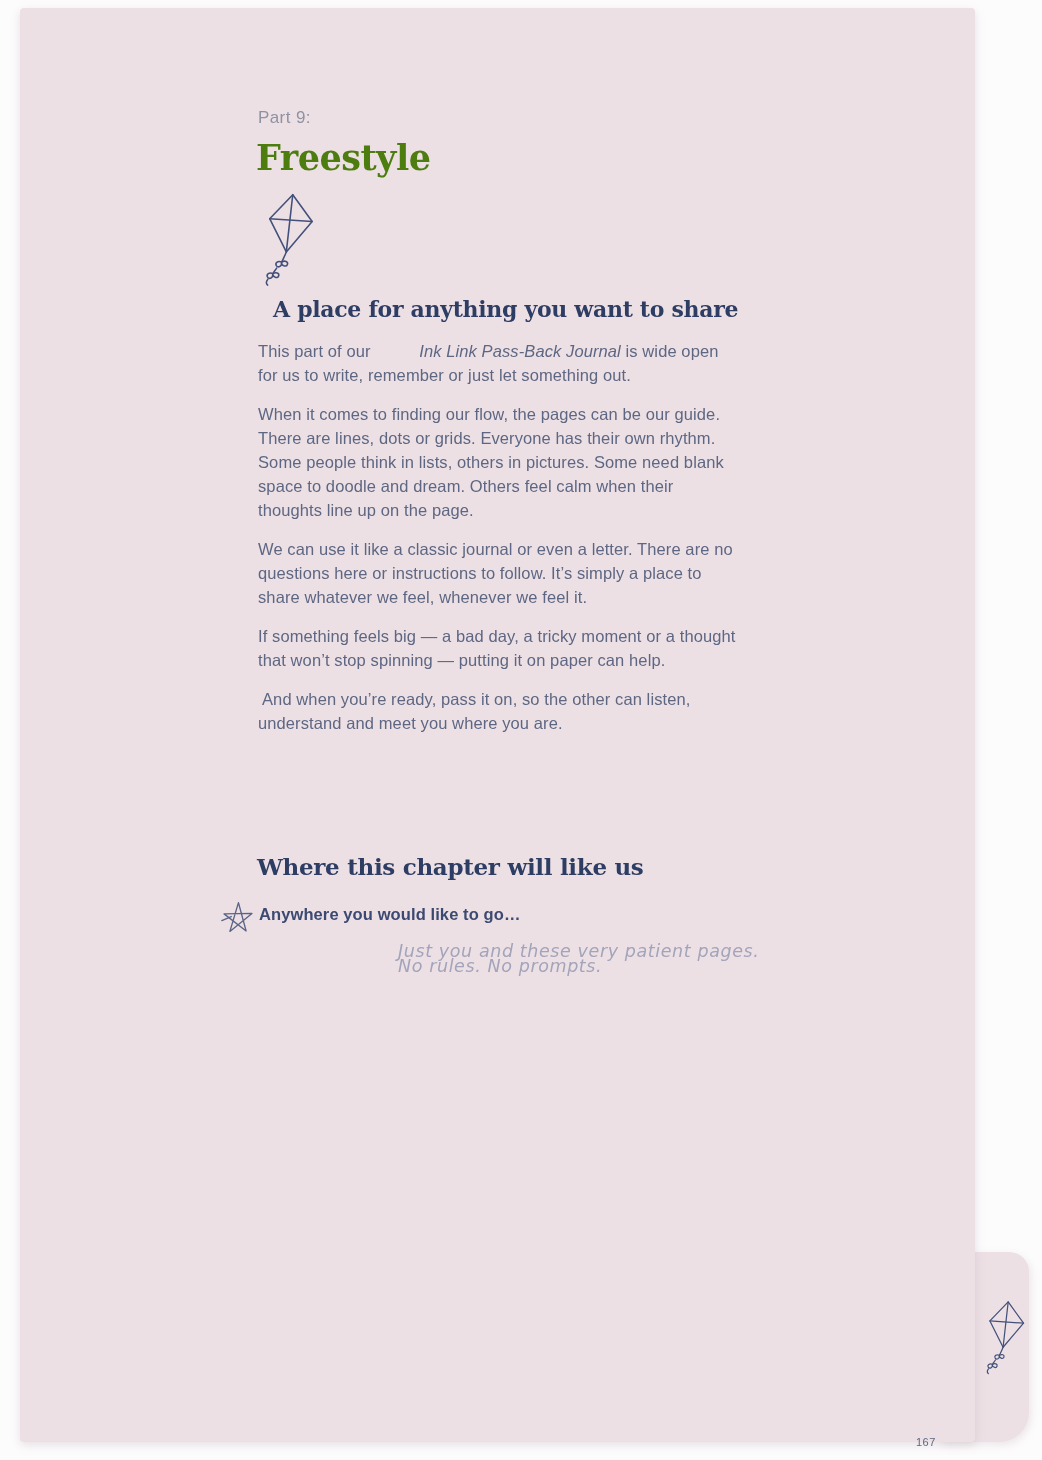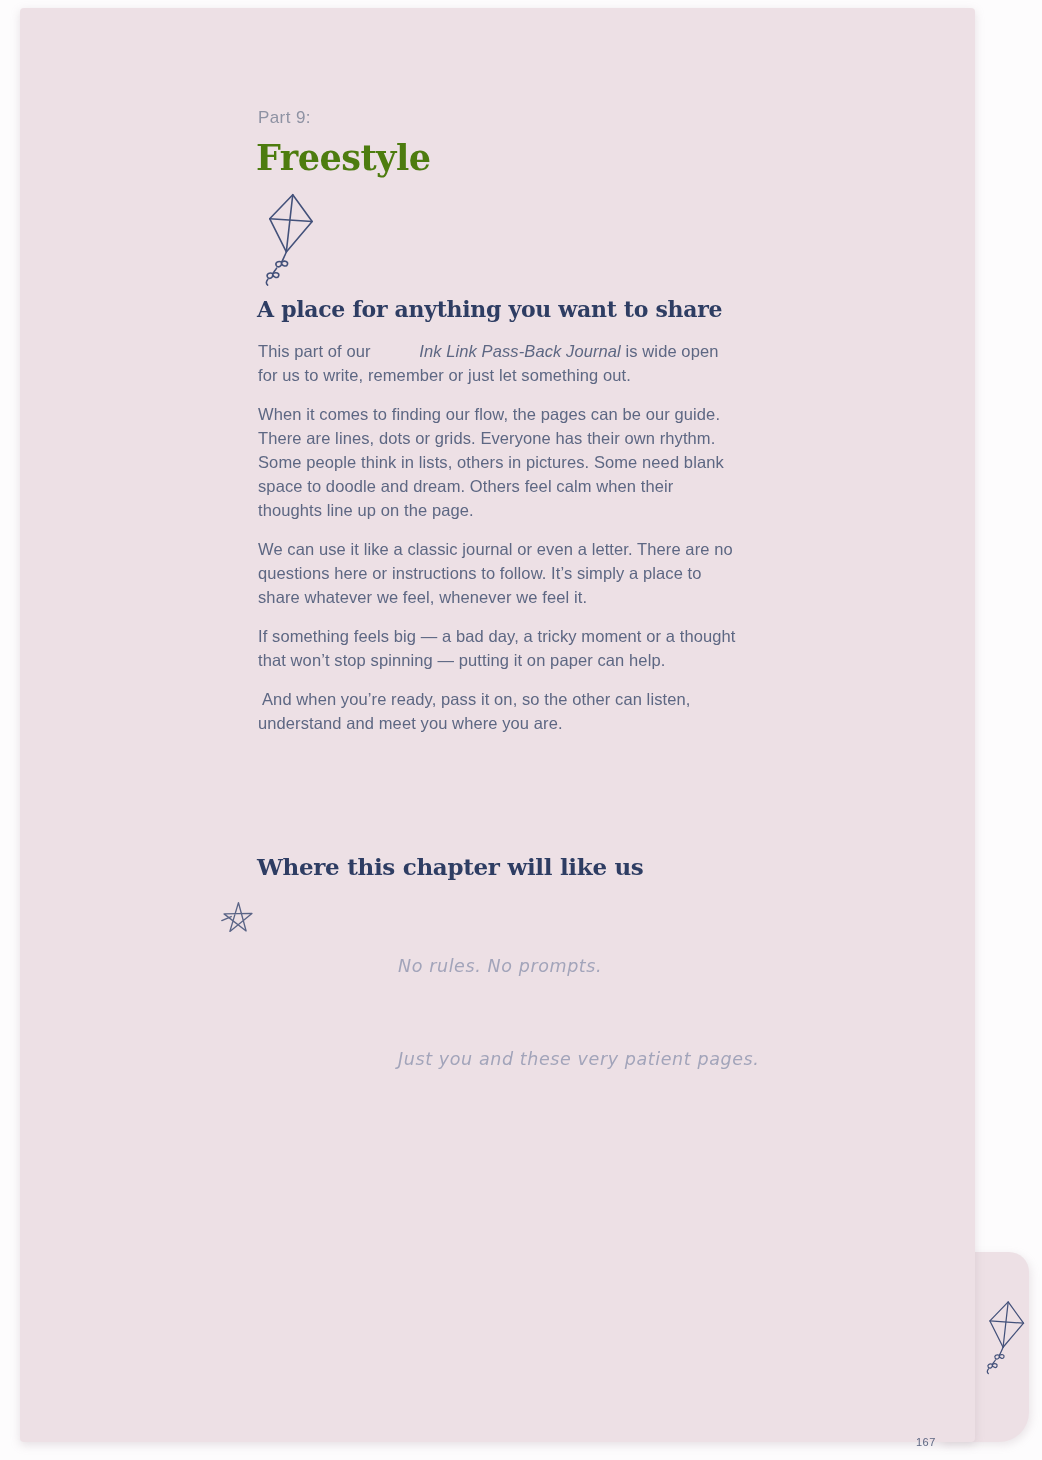--- a/index.html
+++ b/index.html
@@ -53,21 +53,21 @@
     width: 58px; height: 96px;
   }
   .section-heading {
     position: absolute;
     font-family: "DejaVu Serif", serif;
     font-weight: bold;
     font-size: 22px;
     letter-spacing: -0.3px;
     color: #2e3d63;
   }
-  .intro-heading { left: 257px; top: 296px; }
+  .intro-heading { left: 273px; top: 296px; }
   .chapter-heading { left: 257px; top: 853px; font-size: 23px; }
   .text-col {
     position: absolute;
     left: 258px; top: 339px;
     width: 484px;
     font-size: 16.5px;
     line-height: 24px;
     color: #5d6783;
     letter-spacing: 0.1px;
   }
@@ -95,21 +95,21 @@
   .handwritten {
     position: absolute;
     left: 398px;
     font-family: "DejaVu Sans", sans-serif;
     font-style: italic;
     font-size: 17.5px;
     letter-spacing: 0.6px;
     color: #a2a4ba;
   }
   .hw-1 { top: 956px; }
-  .hw-2 { top: 1049px; }
+  .hw-2 { top: 941px; }
   .kite-bottom {
     position: absolute;
     left: 983px; top: 1299px;
     width: 46px; height: 76px;
   }
   .page-number {
     position: absolute;
     left: 916px; top: 1436px;
     font-size: 11px;
     letter-spacing: 0.5px;
@@ -167,20 +167,21 @@
 
   <div class="bullet-row">
     <div class="star-icon-box">
       <svg viewBox="0 0 40 44" width="36" height="40">
         <g class="line-art">
           <path d="M20.5 6 L29 37.5 L4.5 18.5 L35.5 18 L11 38 Z"></path>
           <path d="M2 26 L12.5 21.5"></path>
         </g>
       </svg>
     </div>
+    <span class="bullet-label">Anywhere you would like to go…</span>
   </div>
 
   <div class="handwritten hw-1">No rules. No prompts.</div>
   <div class="handwritten hw-2">Just you and these very patient pages.</div>
 
   <div class="kite-bottom">
     <svg viewBox="0 0 60 104" width="46" height="76">
       <use href="#kite-shape"></use>
     </svg>
   </div>

